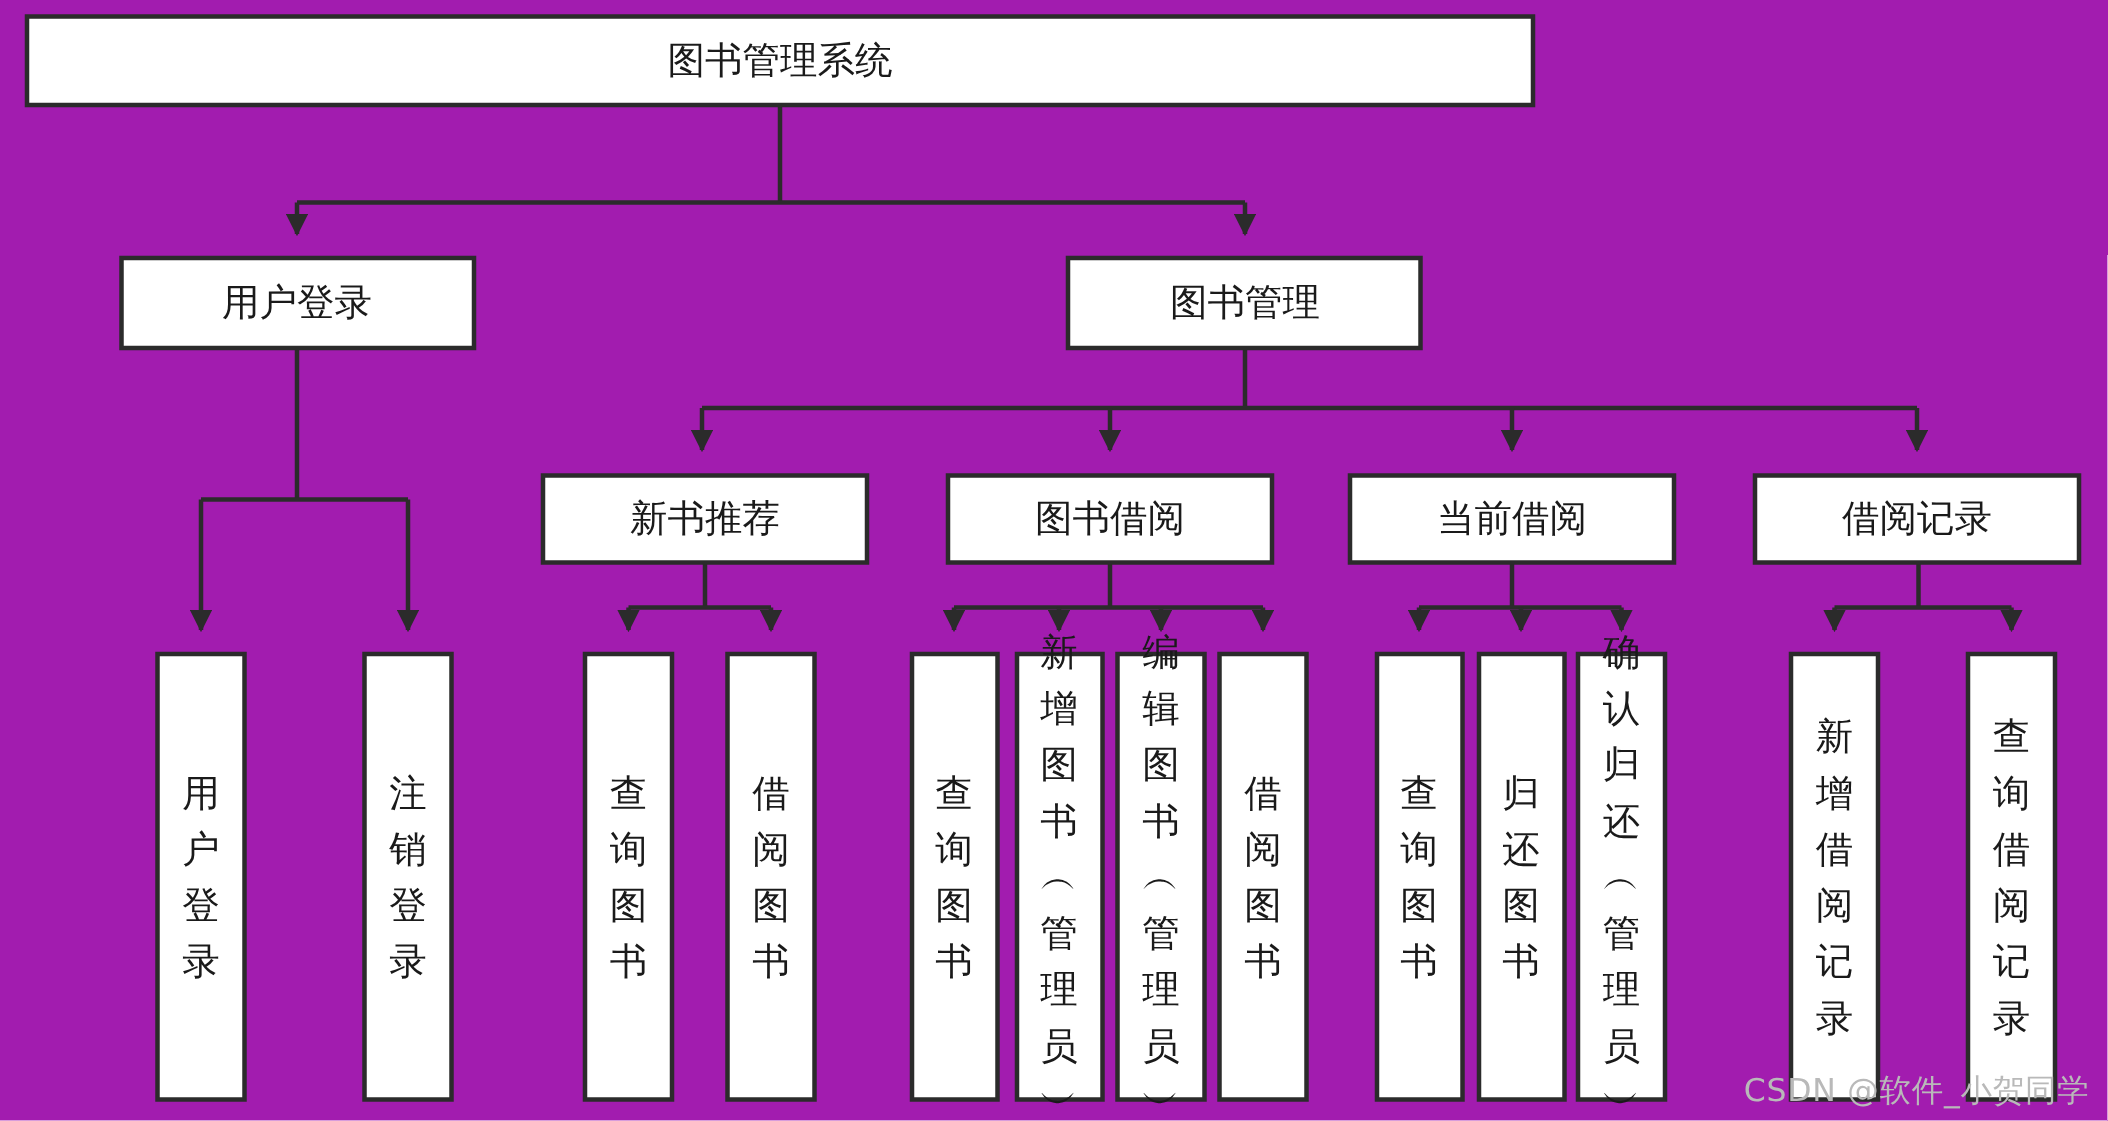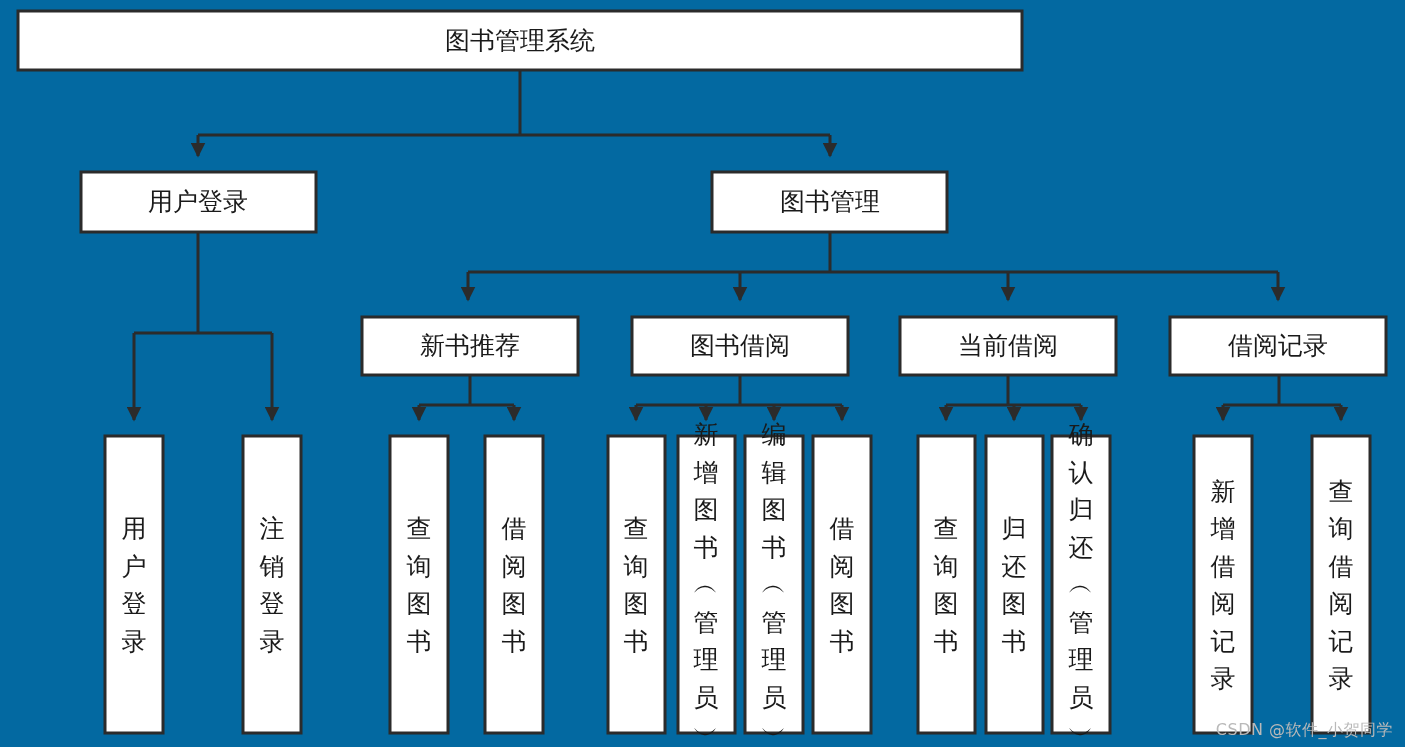--- a/index.html
+++ b/index.html
@@ -7,21 +7,21 @@
     padding: 0;
     background: #ffffff;
   }
   body {
     font-family: "DejaVu Sans", "Liberation Sans", sans-serif;
   }
   #stage {
     position: relative;
     width: 1405px;
     height: 747px;
-    background: #0369a1;
+    background: #a21caf;
     overflow: hidden;
   }
   #diagram-svg {
     position: absolute;
     left: 0;
     top: 0;
     width: 1405px;
     height: 747px;
   }
   .node-box {
@@ -46,21 +46,21 @@
     fill: #1a1a1a;
     font-family: "DejaVu Sans", "Liberation Sans", sans-serif;
     font-size: 25px;
     text-anchor: middle;
   }
   .watermark-text {
     position: absolute;
     right: 12px;
     bottom: 6px;
     font-family: "DejaVu Sans", "Liberation Sans", sans-serif;
-    font-size: 16px;
+    font-size: 21px;
     color: #b9b9b9;
     white-space: nowrap;
     letter-spacing: 0.5px;
   }
 </style>
 </head>
 <body>
 
 <div id="stage">
 

